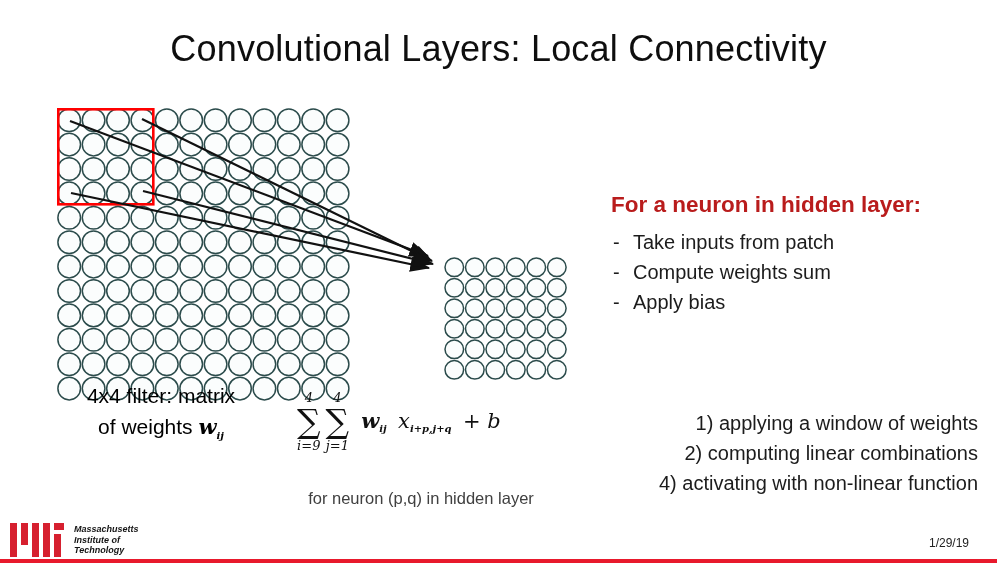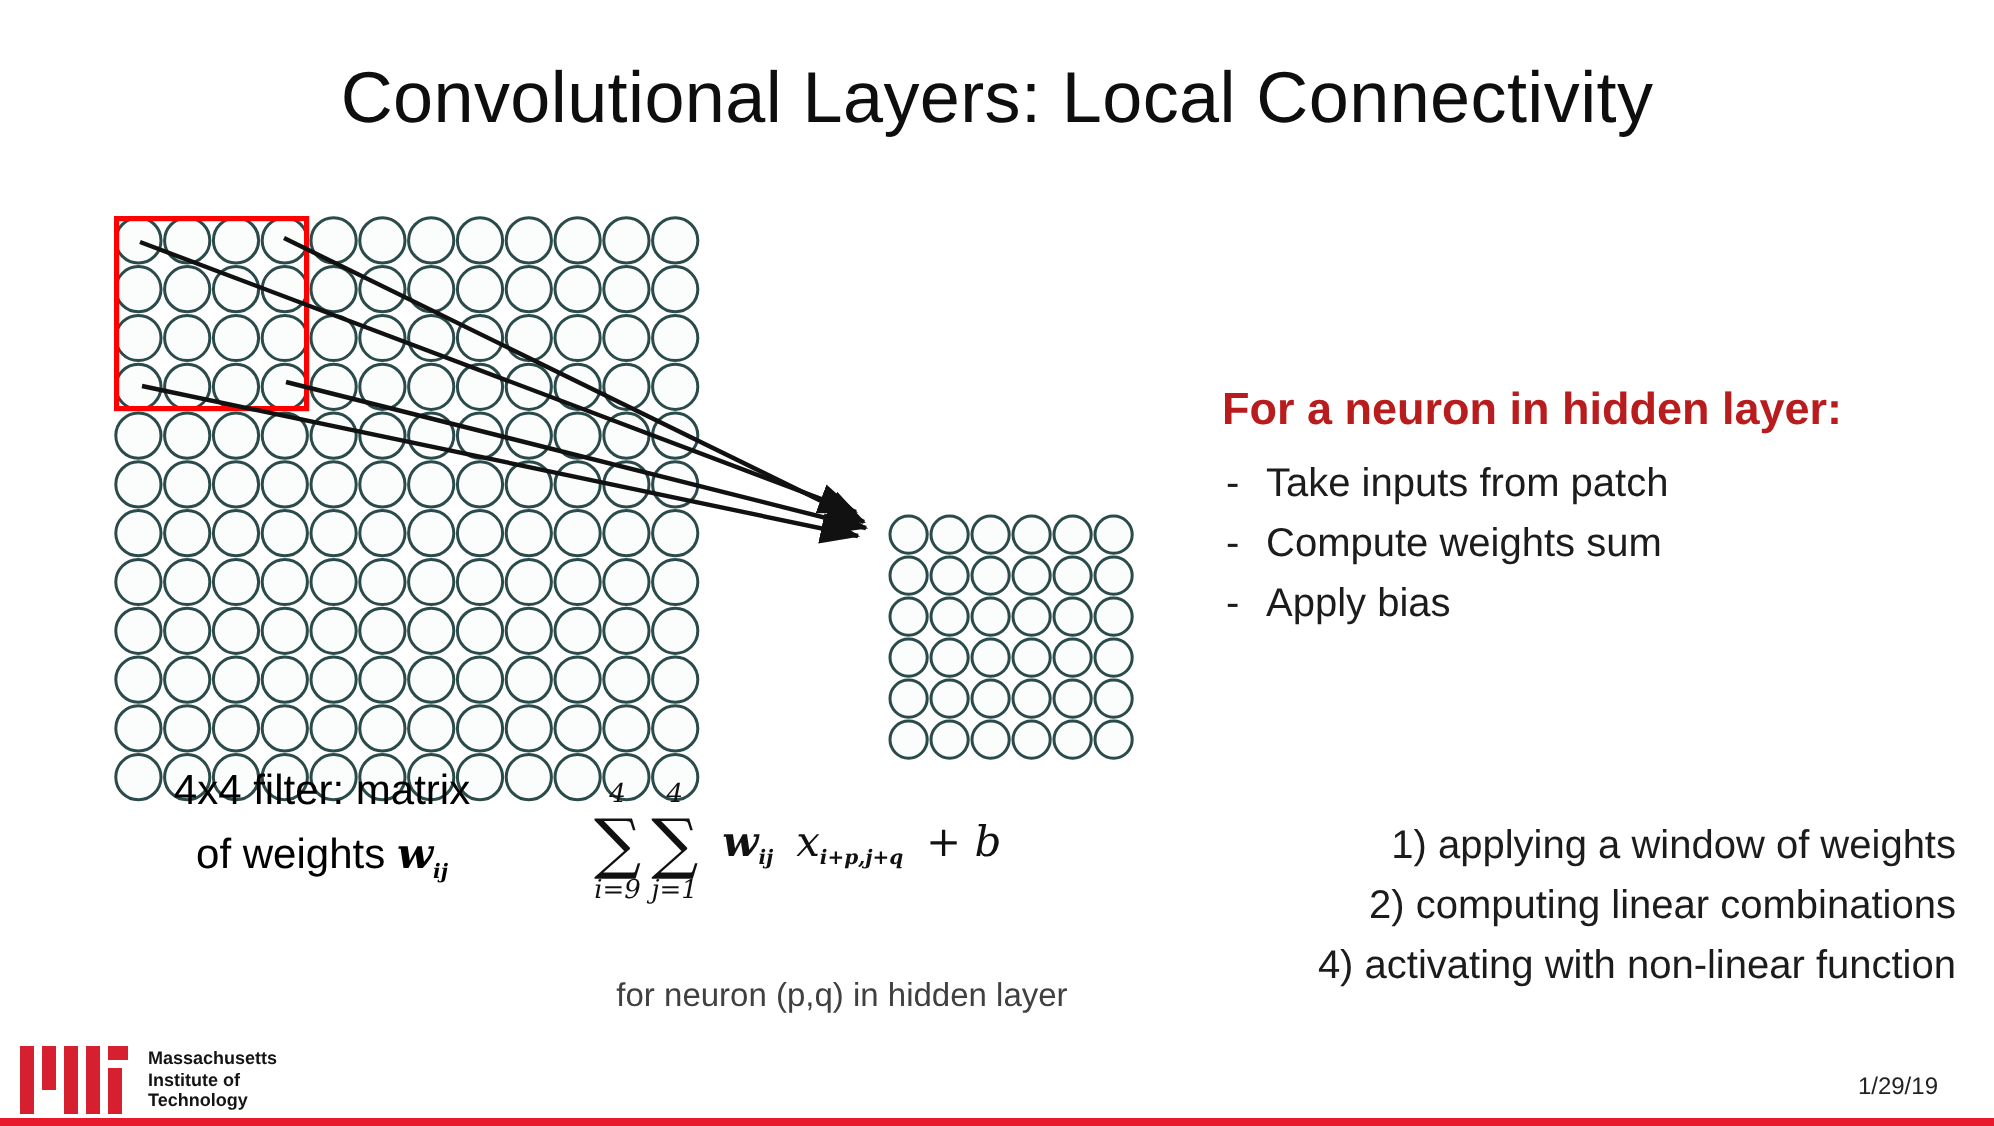--- a/index.html
+++ b/index.html
@@ -44,21 +44,21 @@
   .bullet { display:flex; }
   .bullet .dash { width:20px; }
   .steps {
     position:absolute; left:600px; top:408px; width:378px; text-align:right;
     font-size:20px; line-height:30px; color:#1c1c1c;
   }
 
   .footer-logo { position:absolute; left:10px; top:523px; }
   .footer-inst {
     position:absolute; left:74px; top:524px; font-size:9px; font-weight:700;
-    line-height:10.5px; color:#141414;
+    line-height:10.5px; color:#141414;font-style:italic;
   }
   .footer-center { position:absolute; left:0; right:0; top:527px; text-align:center; }
   .footer-course { font-size:12px; color:#222; }
   .footer-link { font-size:11px; text-decoration:underline; display:inline-block; margin-top:2px; }
   .footer-date { position:absolute; right:28px; top:536px; font-size:12px; color:#222; }
   .footer-line { position:absolute; left:0; bottom:0; width:100%; height:4px; }
 </style>
 </head>
 <body>
 

